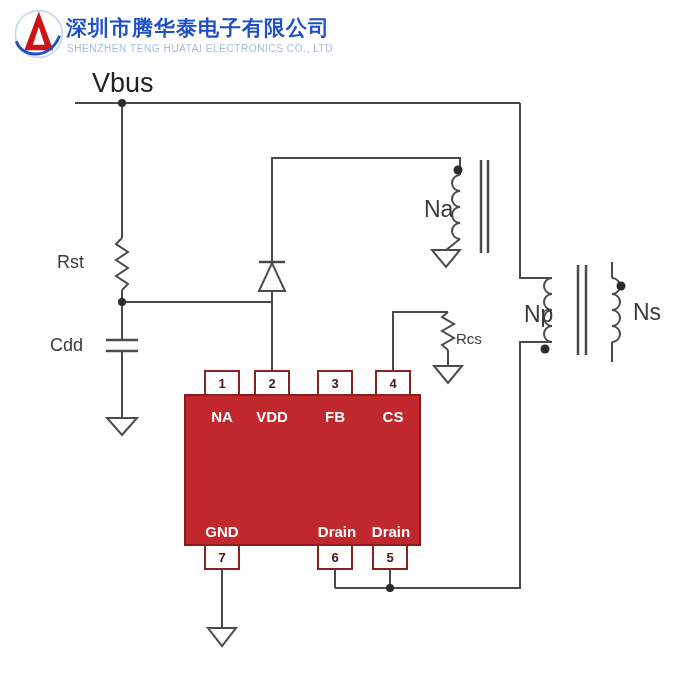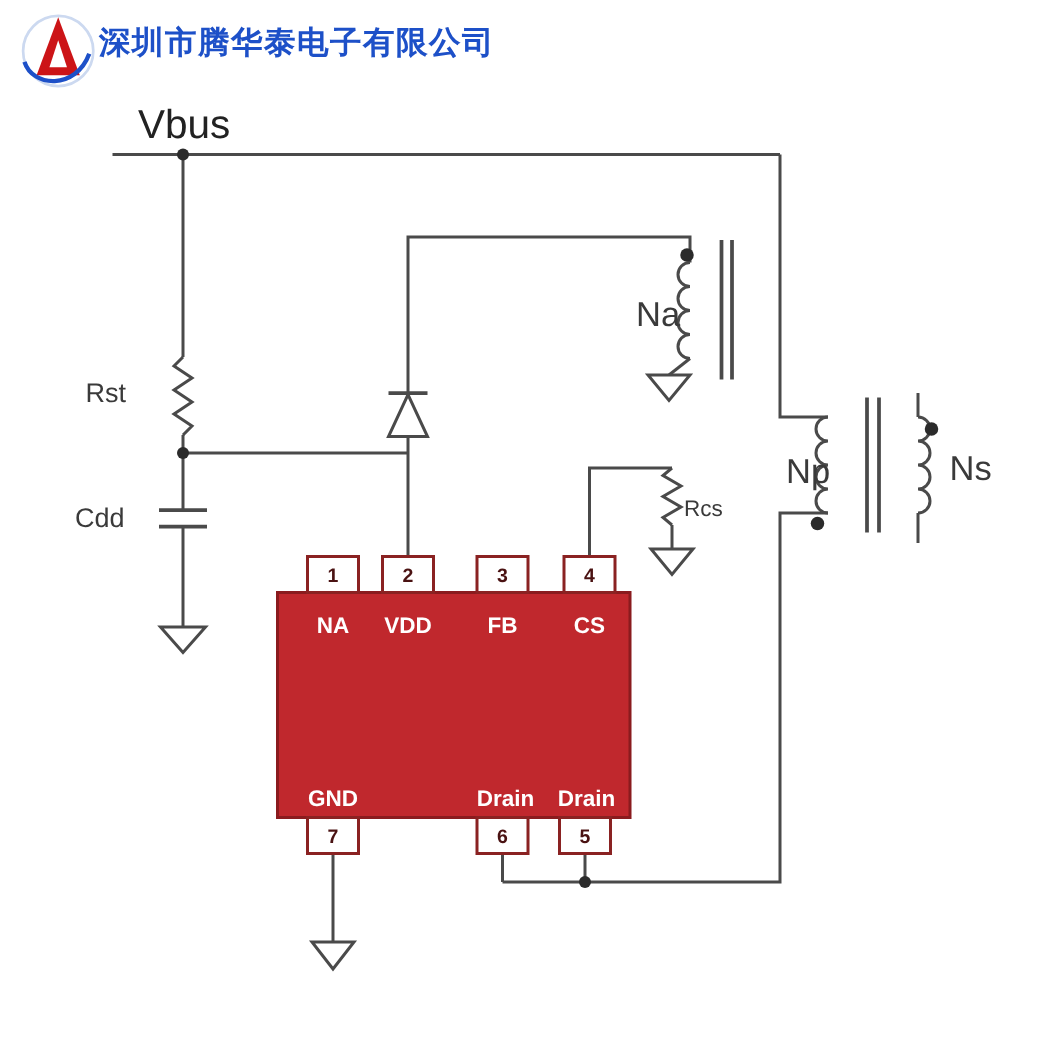--- a/index.html
+++ b/index.html
@@ -37,20 +37,21 @@
 <div class="page">
 
   <div class="header">
     <svg class="logo" viewBox="0 0 60 60">
       <circle cx="32" cy="30" r="26" fill="none" stroke="#ccd9f0" stroke-width="2"></circle>
       <path d="M32,5 L16,48 L48,48 Z" fill="#cc1417"></path>
       <path d="M32,22 L25.5,42 L38.5,42 Z" fill="#ffffff"></path>
       <path d="M7,38 C13,57 45,59 55,32" stroke="#1d50c8" stroke-width="3.2" fill="none"></path>
     </svg>
     <div class="company-cn">深圳市腾华泰电子有限公司</div>
+    <div class="company-en">SHENZHEN TENG HUATAI ELECTRONICS CO., LTD</div>
   </div>
 
   <svg class="schematic" width="700" height="700" viewBox="0 0 700 700">
 
     <g>
       <path class="wire" d="M75,103 H520"></path>
       <path class="wire" d="M122,103 V238"></path>
       <path class="wire" d="M122,290 V340"></path>
       <path class="wire" d="M122,351 V418"></path>
       <path class="wire" d="M122,302 H272"></path>

